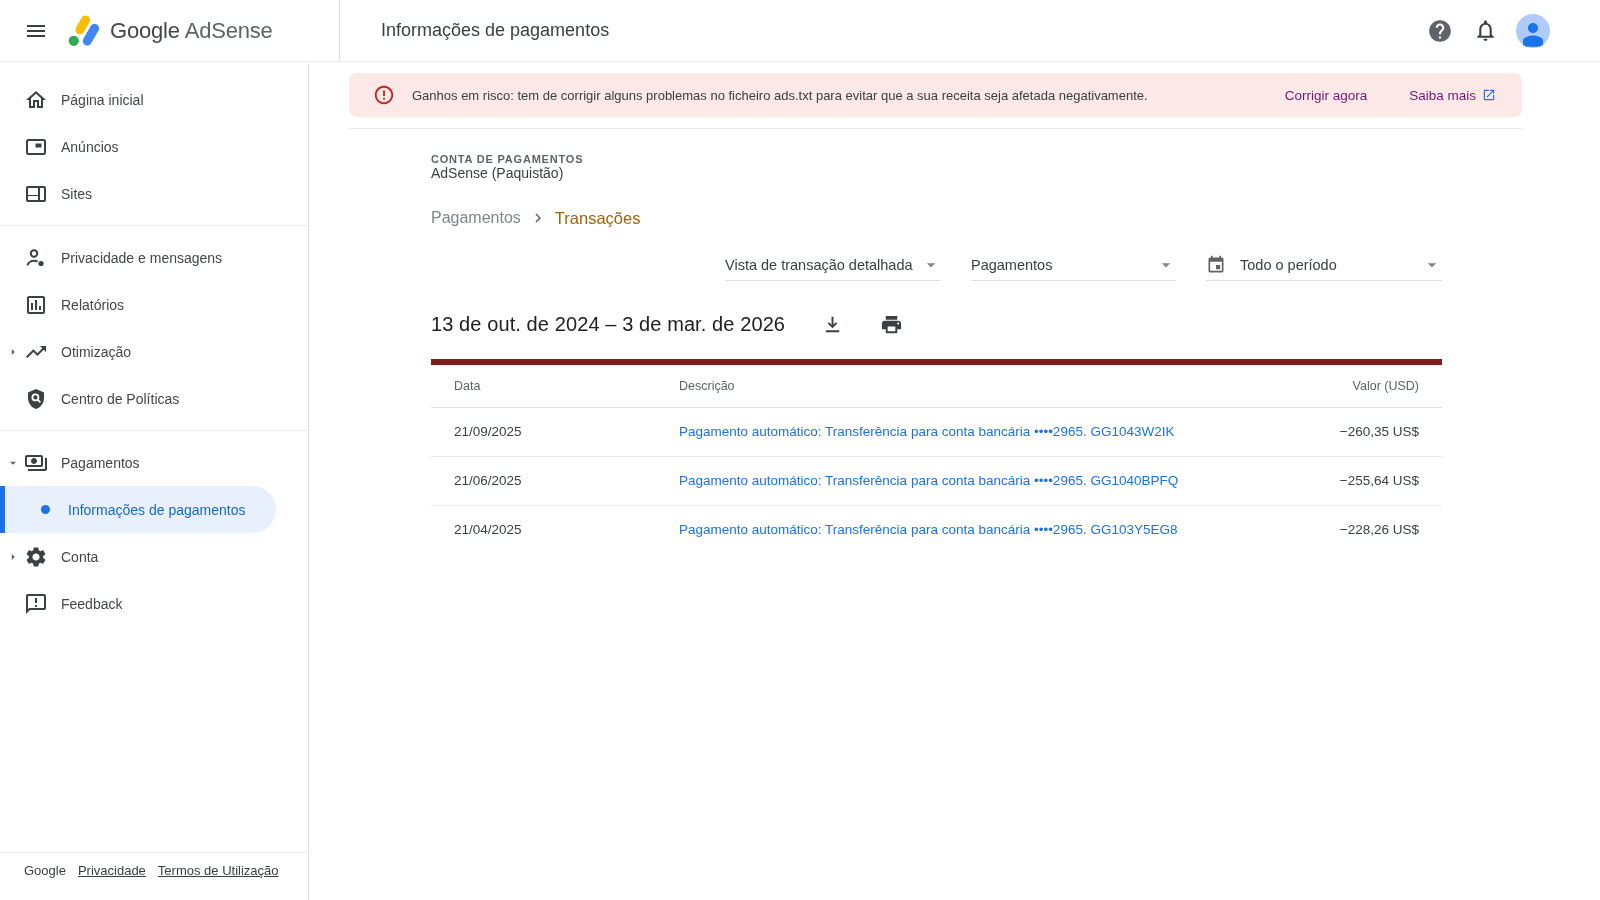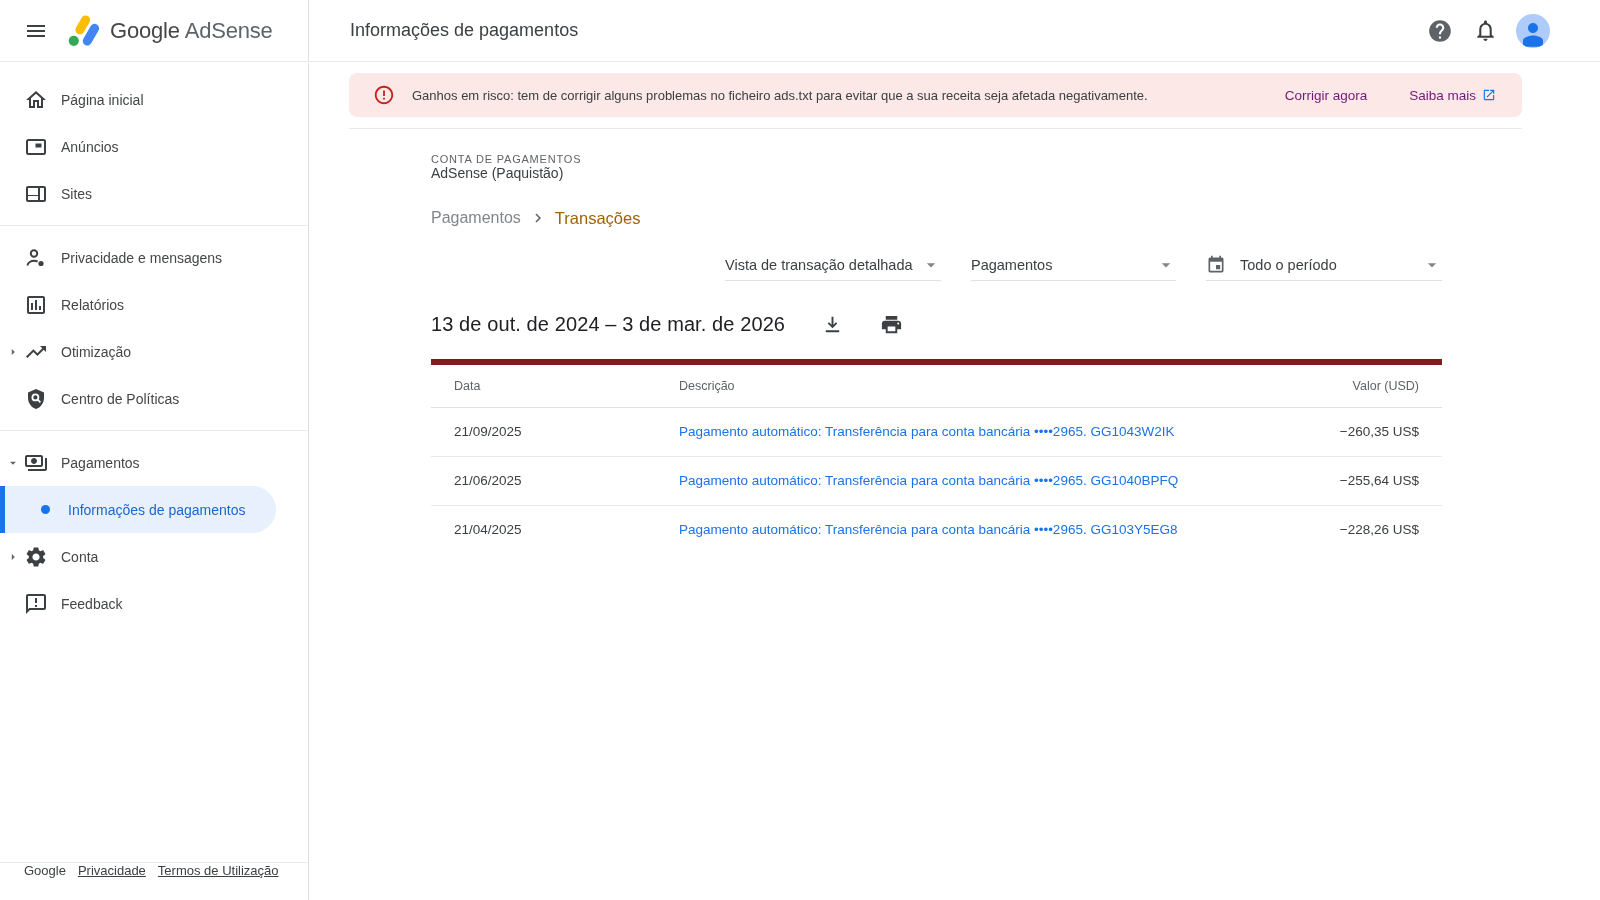--- a/index.html
+++ b/index.html
@@ -1,21 +1,21 @@
 <!DOCTYPE html>
 <html><head>
 <meta charset="utf-8">
 <style>
   * { margin:0; padding:0; box-sizing:border-box; }
   html,body { width:1600px; height:900px; overflow:hidden; background:#fff;
               font-family:"Liberation Sans", sans-serif; color:#3c4043; }
 
   
   .header { display:flex; align-items:center; height:62px; border-bottom:1px solid #e8eaed; }
-  .header-left { display:flex; align-items:center; width:309px; height:100%;
+  .header-left { display:flex; align-items:center; width:340px; height:100%;
                  border-right:1px solid #e0e0e0; flex:none; }
   .hamburger { background:none; border:none; cursor:pointer; margin-left:18px; padding:6px; display:flex; }
   .logo { display:flex; align-items:center; margin-left:12px; }
   .logo-text { font-size:22px; margin-left:8px; letter-spacing:-0.2px; }
   .logo-google { color:#444746; font-weight:500; }
   .logo-adsense { color:#5f6368; font-weight:400; margin-left:5px; }
   .page-title { font-size:18px; color:#3c4043; font-weight:400; margin-left:41px; }
   .header-right { margin-left:auto; display:flex; align-items:center; gap:16px; margin-right:50px; }
   .icon-btn { background:none; border:none; cursor:pointer; display:flex; align-items:center; padding:2px; }
   .avatar { width:34px; height:34px; border-radius:50%; background:#aecbfa; overflow:hidden;
@@ -36,39 +36,39 @@
   .side-sub { height:47px; display:flex; align-items:center; position:relative; cursor:pointer; }
   .sub-bullet { width:9px; height:9px; border-radius:50%; background:#3c4043; margin-left:41px; flex:none; }
   .sub-label { margin-left:18px; font-size:14px; font-weight:500; color:#444746; }
   .side-sub.selected .sub-bullet { background:#1a73e8; }
   .side-sub.selected .sub-label { color:#1967d2; }
   .sel-pill { position:absolute; left:5px; right:32px; top:0; bottom:0;
               background:#e8f0fe; border-radius:0 26px 26px 0; z-index:-1; }
   .sel-bar { position:absolute; left:0; top:0; bottom:0; width:5px; background:#1a73e8; }
   .side-sub.selected { z-index:0; }
   .side-footer { position:absolute; left:0; right:0; bottom:0; border-top:1px solid #e8eaed;
-                 padding:0 0 22px 24px; font-size:13px; color:#3c4043; }
+                 padding:10px 0 22px 24px; font-size:13px; color:#3c4043; }
   .side-footer a { color:#3c4043; text-decoration:underline; margin-right:12px; cursor:pointer; }
   .side-footer .g { margin-right:12px; }
 
   
   .banner-wrap { padding:10px 78px 0 39px; }
   .banner { height:44px; background:#fce8e6; border-radius:8px; display:flex; align-items:center;
             padding:0 26px 0 24px; }
   .banner .mi { color:#c5221f; flex:none; }
   .banner-text { font-size:13px; color:#3c4043; margin-left:17px; }
   .banner-links { margin-left:auto; display:flex; align-items:center; gap:42px; }
   .banner-link { background:none; border:none; cursor:pointer; font-family:inherit;
                  font-size:13.5px; font-weight:500; color:#701a75; display:flex; align-items:center; gap:6px; }
   .top-divider { border-bottom:1px solid #e8eaed; margin-top:11px; }
 
   
   .content { margin-left:121px; width:1011px; }
   .acct-block { margin-top:24px; }
-  .acct-label { font-size:11px; font-weight:400; letter-spacing:.8px; color:#5f6368; }
+  .acct-label { font-size:11px; font-weight:700; letter-spacing:.8px; color:#5f6368; }
   .acct-name { font-size:14px; color:#3c4043; }
   .breadcrumb { margin-top:26px; display:flex; align-items:center; height:22px; }
   .bc-parent { font-size:16px; color:#80868b; cursor:pointer; }
   .bc-chev { width:18px; height:18px; color:#5f6368; margin:0 8px; }
   .bc-current { font-size:16.5px; color:#a16207; }
 
   .filters { margin-top:22px; display:flex; justify-content:flex-end; gap:30px; }
   .filter { height:30px; display:flex; align-items:center; border-bottom:1px solid #e0e0e0;
             font-size:14.5px; color:#3c4043; cursor:pointer; padding-bottom:2px; }
   .filter .caret { width:20px; height:20px; color:#80868b; margin-left:auto; flex:none; }

